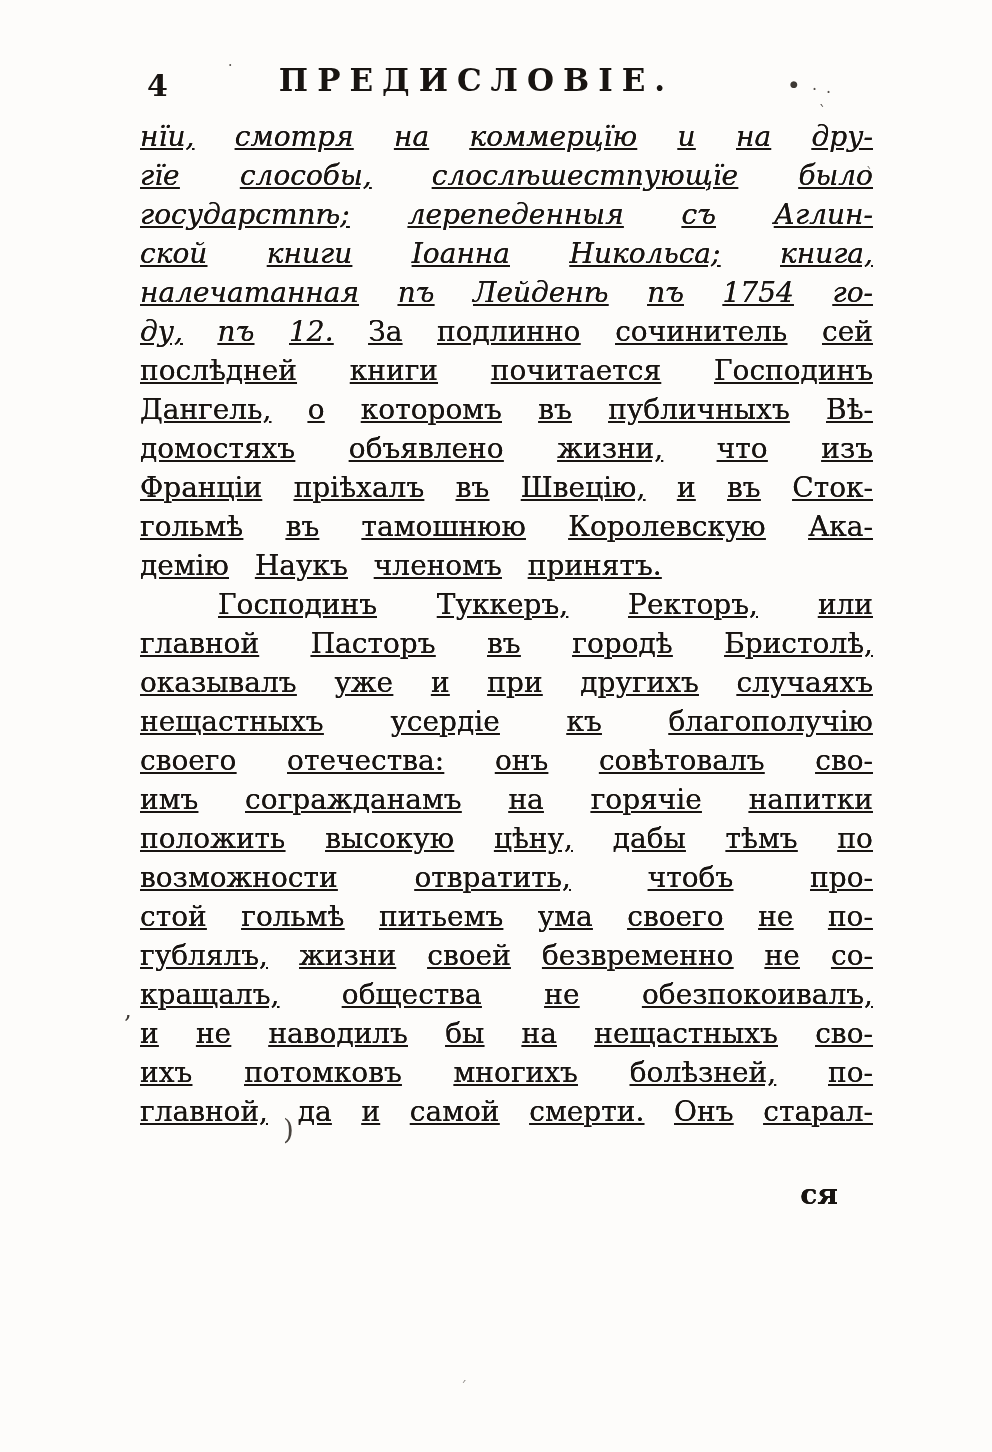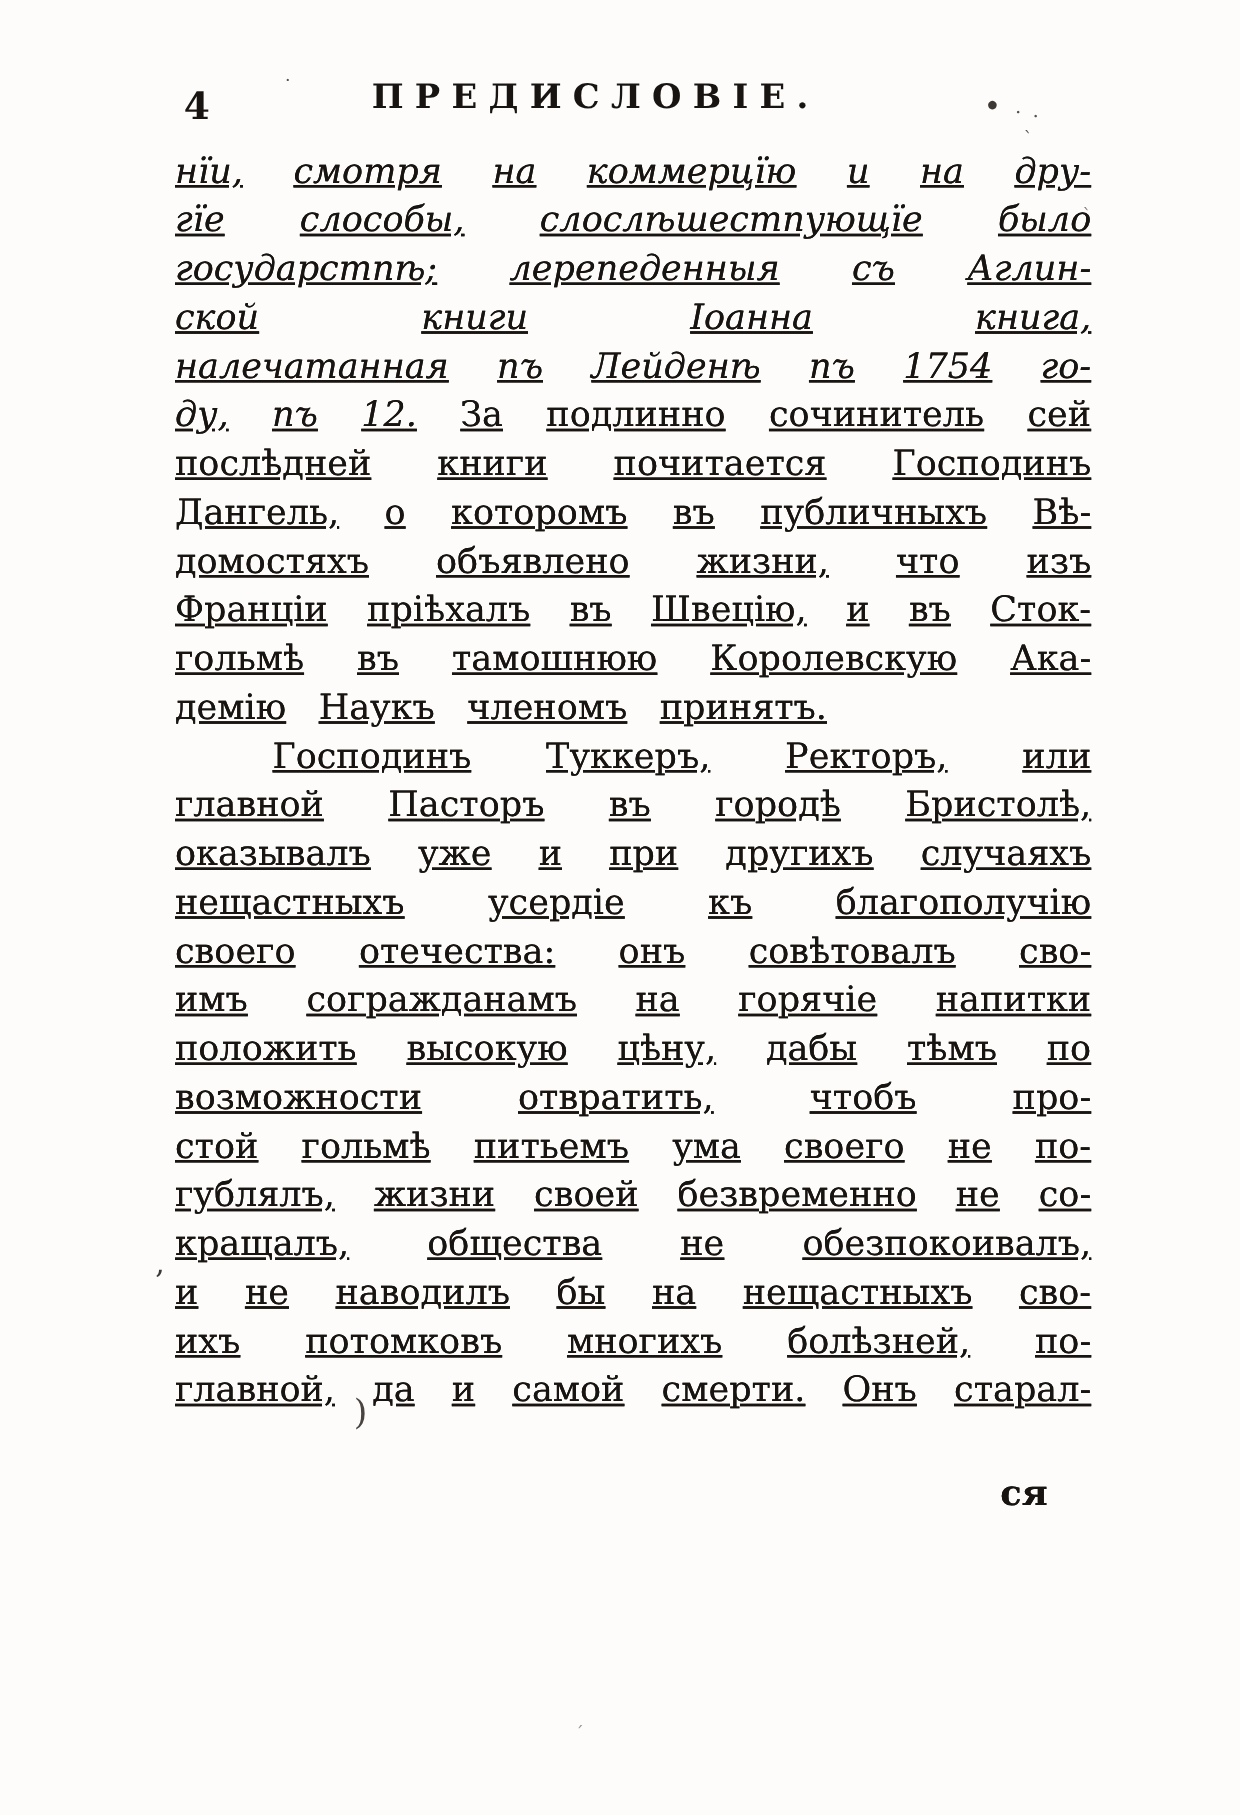--- a/index.html
+++ b/index.html
@@ -27,21 +27,21 @@
     font-weight: bold;
     letter-spacing: 1px;
   }
   .running-header {
     position: absolute;
     left: 140px;
     top: 62px;
     width: 733px;
     text-align: center;
     transform: translateX(-30px);
-    font-size: 27px;
+    font-size: 31px;
     font-weight: bold;
     letter-spacing: 9px;
     white-space: nowrap;
   }
   .text-block {
     position: absolute;
     left: 140px;
     top: 117px;
     width: 733px;
     text-decoration: underline;
@@ -115,20 +115,21 @@
       <div class="line">
         <span class="w it">государстпѣ;</span>
         <span class="w it">лерепеденныя</span>
         <span class="w it">съ</span>
         <span class="w it">Аглин-</span>
       </div>
       <div class="line">
         <span class="w it">ской</span>
         <span class="w it">книги</span>
         <span class="w it">Іоанна</span>
+        <span class="w it">Никольса;</span>
         <span class="w it">книга,</span>
       </div>
       <div class="line">
         <span class="w it">налечатанная</span>
         <span class="w it">пъ</span>
         <span class="w it">Лейденѣ</span>
         <span class="w it">пъ</span>
         <span class="w it">1754</span>
         <span class="w it">го-</span>
       </div>

